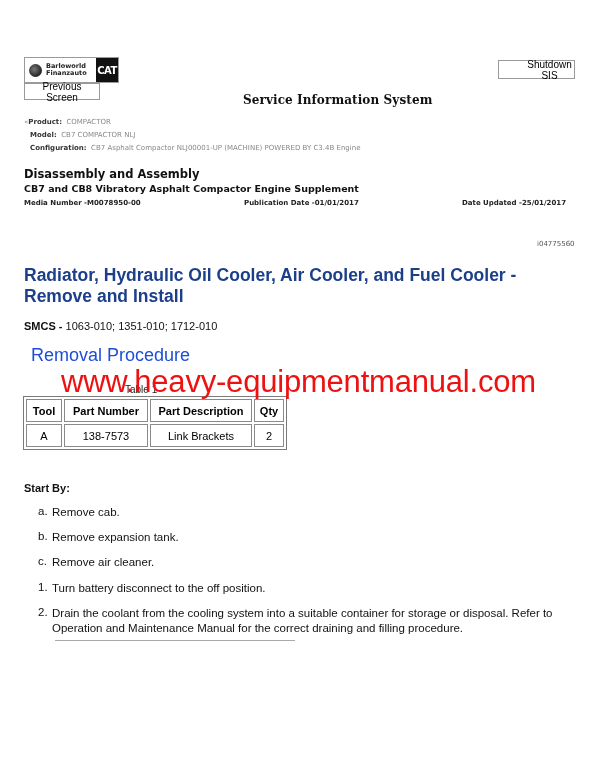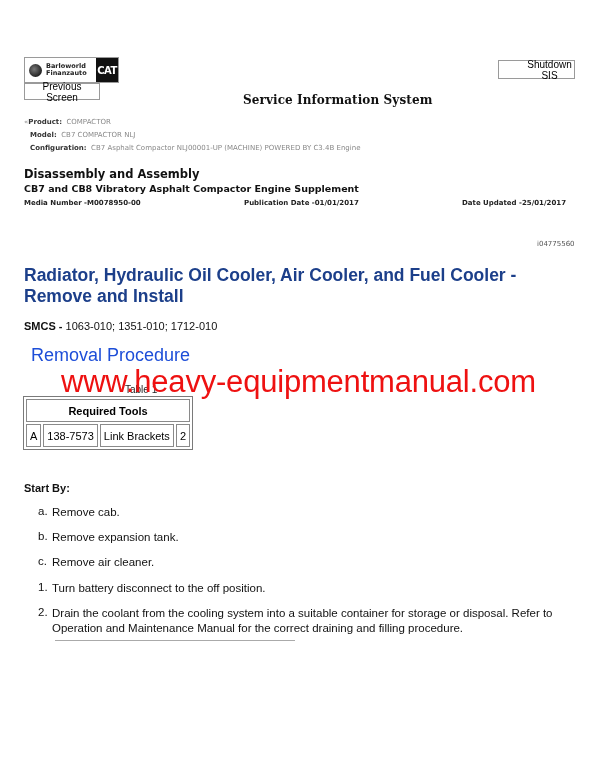--- a/index.html
+++ b/index.html
@@ -94,22 +94,25 @@
 <div class="smcs">
   <b>SMCS -</b> <span>1063-010; 1351-010; 1712-010</span>
 </div>
 <div class="section-title">Removal Procedure</div>
 
 <div class="watermark">www.heavy-equipmentmanual.com</div>
 <div class="table-caption">Table 1</div>
 
 <table class="tools-table">
   <tbody>
-      <tr>
-    <th colspan="4">Required Tools</th>
+  <tr>
+    <th style="width:28px">Tool</th>
+    <th style="width:76px">Part Number</th>
+    <th style="width:94px">Part Description</th>
+    <th style="width:22px">Qty</th>
   </tr>
   <tr>
     <td>A</td>
     <td>138-7573</td>
     <td>Link Brackets</td>
     <td>2</td>
   </tr>
 </tbody>
   </table>
 

